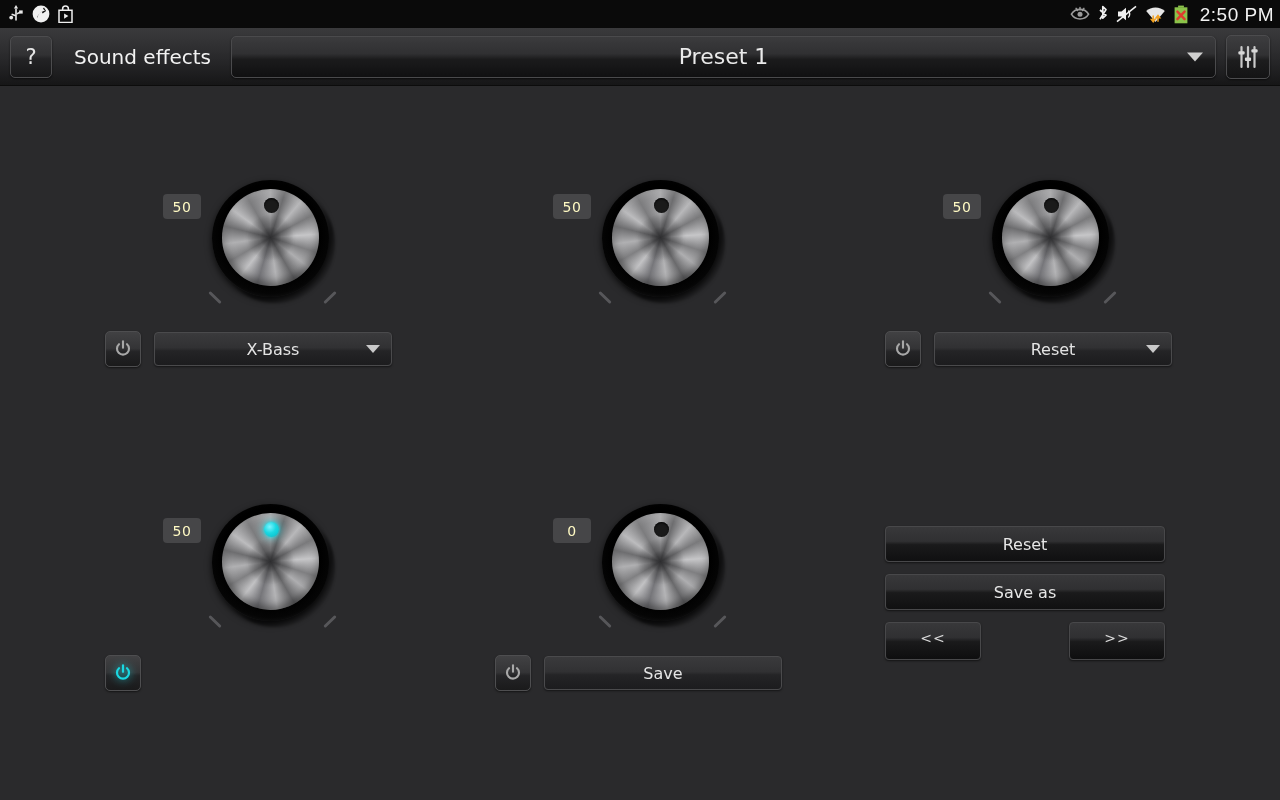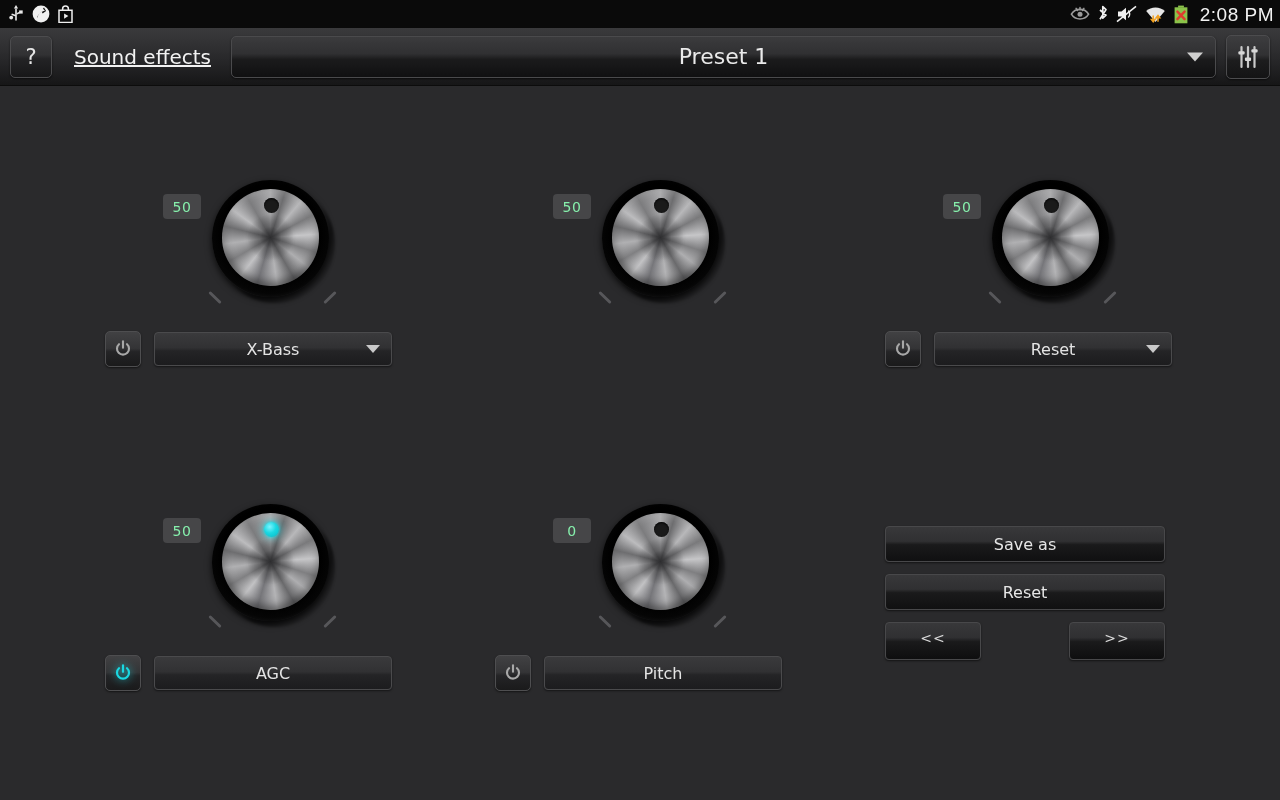--- a/index.html
+++ b/index.html
@@ -41,21 +41,20 @@
     border:1px solid #4c4c4e;
     display:flex; align-items:center; justify-content:center;
     color:#e6e6e6; font-size:21px;
     font-family:"DejaVu Sans", sans-serif;
     box-shadow:0 1px 2px rgba(0,0,0,.6);
   }
   .app-title{
     margin-left:22px; margin-right:20px;
     font-size:20px; color:#f2f2f2; white-space:nowrap;
     font-family:"DejaVu Sans", sans-serif;
-    text-decoration:underline;
   }
   .preset-select{
     flex:1 1 auto; height:42px; border-radius:5px;
     background:linear-gradient(180deg,#3b3b3d 0%, #303032 42%, #1b1b1c 56%, #101011 100%);
     border:1px solid #4a4a4c;
     position:relative;
     display:flex; align-items:center; justify-content:center;
     box-shadow:0 1px 2px rgba(0,0,0,.6);
   }
   .preset-label{ font-size:22px; color:#eaeaea; }
@@ -82,21 +81,21 @@
   .cell-c1{ left:495px; }
   .cell-c2{ left:885px; }
 
   
   .knob-row{ position:relative; height:155px; }
   .value-badge{
     position:absolute; left:58px; top:18px;
     min-width:38px; height:25px; padding:0 9px;
     background:#464648; border-radius:4px;
     display:flex; align-items:center; justify-content:center;
-    font-size:14px; color:#86efac; letter-spacing:.5px;
+    font-size:14px; color:#fef9c3; letter-spacing:.5px;
   }
   .knob{
     position:absolute; left:105px; top:2px;
     width:125px; height:125px;
   }
   .knob-shadowarc{
     position:absolute; left:6px; top:6px; width:119px; height:119px;
     border-radius:50%;
     background:radial-gradient(circle at 36% 34%, rgba(0,0,0,0) 56%, rgba(0,0,0,.55) 66%, rgba(0,0,0,0) 80%);
     filter:blur(1px);
@@ -225,21 +224,21 @@
     </svg>
     <svg class="sb-ico" width="21" height="19" viewBox="0 0 21 19">
       <path d="M10.5 2.6c3.6 0 6.9 1.3 9.3 3.5L10.5 17 1.2 6.1C3.6 3.9 6.9 2.6 10.5 2.6z" fill="#e6e6e6"></path>
       <path d="M8.2 10.5v4.8M8.2 16.8l-1.8-2.3h3.6zM13 16.8v-4.8M13 10.5l1.8 2.3h-3.6z" stroke="#f0a020" stroke-width="1.5" fill="#f0a020"></path>
     </svg>
     <svg class="sb-ico" width="16" height="19" viewBox="0 0 16 19">
       <rect x="5.1" y="0.6" width="5.8" height="2" fill="#8bc34a"></rect>
       <rect x="1.6" y="2.3" width="12.8" height="16" fill="#8bc34a"></rect>
       <path d="M4.4 6.6l7.2 7.6M11.6 6.6l-7.2 7.6" stroke="#e03b2f" stroke-width="2.4" stroke-linecap="round"></path>
     </svg>
-    <span class="sb-time">2:08 PM</span>
+    <span class="sb-time">2:50 PM</span>
   </div>
 </div>
 
 <div class="header">
   <div class="help-btn">
     <span>?</span>
   </div>
   <div class="app-title">Sound effects</div>
   <div class="preset-select">
     <span class="preset-label">Preset 1</span>
@@ -339,23 +338,20 @@
         <div class="knob-tick r"></div>
       </div>
     </div>
     <div class="ctrl-row">
       <div class="power-btn">
         <svg width="20" height="20" viewBox="0 0 20 20" style="filter:drop-shadow(0 0 4px rgba(26,216,226,.9))">
           <path d="M6 5.2a6 6 0 1 0 8 0" fill="none" stroke="#1ad8e2" stroke-width="2.2" stroke-linecap="round"></path>
           <path d="M10 2.4v6.4" stroke="#1ad8e2" stroke-width="2.2" stroke-linecap="round"></path>
         </svg>
       </div>
-      <div class="field">
-        <span class="field-label">AGC</span>
-      </div>
     </div>
   </div>
 
   <div class="cell cell-r1 cell-c1">
     <div class="knob-row">
       <div class="value-badge">0</div>
       <div class="knob">
         <div class="knob-shadowarc"></div>
         <div class="knob-ring"></div>
         <div class="knob-face"></div>
@@ -365,27 +361,27 @@
       </div>
     </div>
     <div class="ctrl-row">
       <div class="power-btn">
         <svg width="20" height="20" viewBox="0 0 20 20">
           <path d="M6 5.2a6 6 0 1 0 8 0" fill="none" stroke="#a8a8a8" stroke-width="2.1" stroke-linecap="round"></path>
           <path d="M10 2.4v6.4" stroke="#a8a8a8" stroke-width="2.1" stroke-linecap="round"></path>
         </svg>
       </div>
       <div class="field">
-        <span class="field-label">Pitch</span>
+        <span class="field-label">Save</span>
       </div>
     </div>
   </div>
 
   <div class="actions">
+    <div class="act-btn">Reset</div>
     <div class="act-btn">Save as</div>
-    <div class="act-btn">Reset</div>
     <div class="nav-row">
       <div class="nav-btn">&lt;&lt;</div>
       <div class="nav-btn">&gt;&gt;</div>
     </div>
   </div>
 
 </div>
 
 </body></html>

